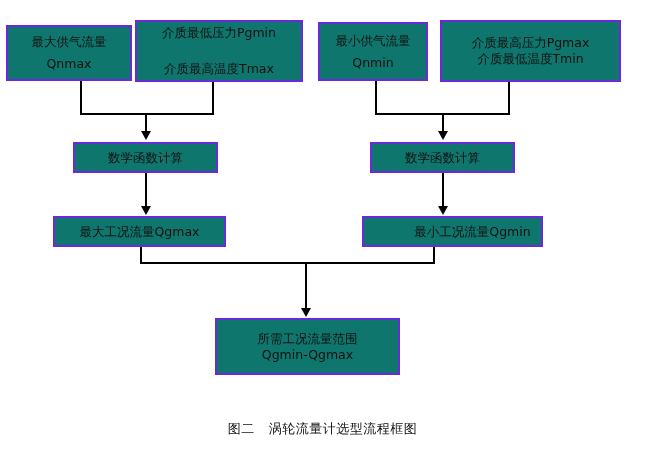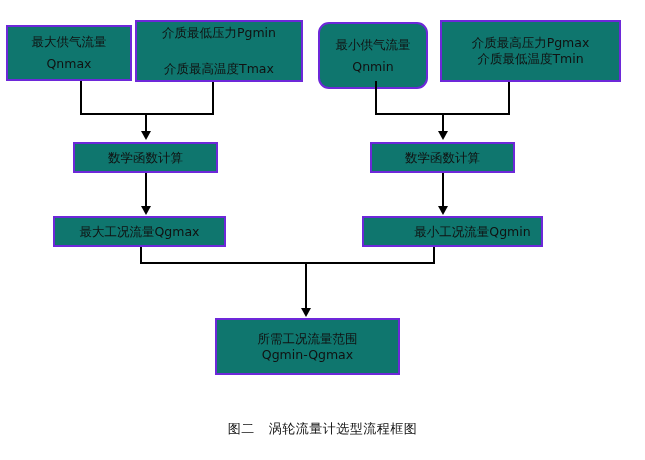--- a/index.html
+++ b/index.html
@@ -28,21 +28,21 @@
     color: #111111;
     line-height: 1.28;
     text-align: center;
   }
   .box .line {
     display: block;
     white-space: nowrap;
   }
   .b-t1 { left: 6px;   top: 25px;  width: 126px; height: 56px; font-size: 12.5px; }
   .b-t2 { left: 135px; top: 20px;  width: 168px; height: 62px; font-size: 12.5px; gap: 20px; }
-  .b-t3 { left: 318px; top: 22px;  width: 110px; height: 67px; font-size: 12.5px; border-radius: 11px; }
+  .b-t3 { left: 318px; top: 22px;  width: 110px; height: 59px; font-size: 12.5px; }
   .b-t4 { left: 440px; top: 20px;  width: 181px; height: 62px; font-size: 12.5px; }
 
   .b-m1 { left: 73px;  top: 142px; width: 145px; height: 31px; font-size: 12.5px; }
   .b-m2 { left: 370px; top: 142px; width: 145px; height: 31px; font-size: 12.5px; }
 
   .b-r1 { left: 53px;  top: 216px; width: 173px; height: 31px; font-size: 12.5px; justify-content: center; }
   .b-r2 { left: 362px; top: 216px; width: 181px; height: 31px; font-size: 12.5px; padding-left: 40px; }
 
   .b-f1 { left: 215px; top: 318px; width: 185px; height: 57px; font-size: 12.5px; }
 

